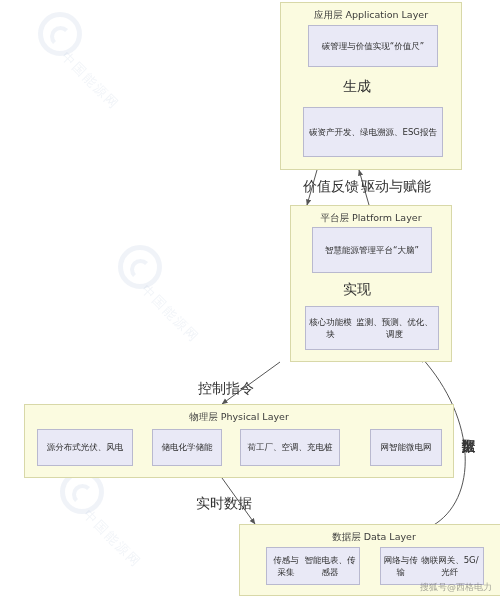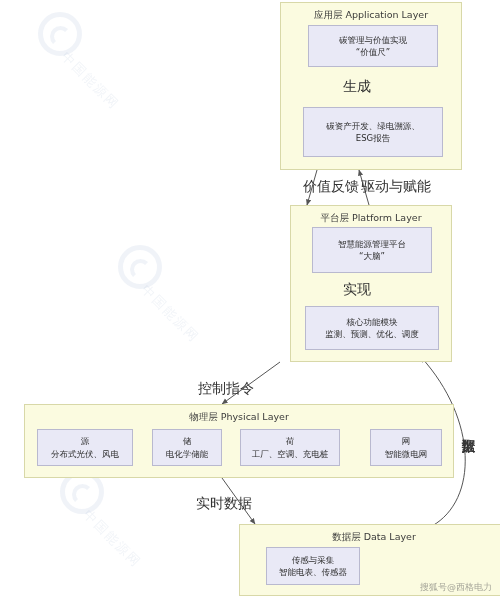--- a/index.html
+++ b/index.html
@@ -56,21 +56,21 @@
   }
   .layer-title .en{font-family:"DejaVu Sans","Liberation Sans",sans-serif;}
 
   
   .node{
     position:absolute;
     background:#e9e9f6;
     border:1px solid #b9b9cf;
     box-sizing:border-box;
     display:flex;
-    flex-direction:column;
+    flex-direction:row;
     align-items:center;
     justify-content:center;
     font-size:8.5px;
     line-height:1.45;
     color:#2e2e2e;
     text-align:center;
     padding:2px;
   }
   .node .l1{display:block;}
   .node .l2{display:block;}
@@ -199,17 +199,21 @@
 
   <div class="layer" style="left:222px;top:524px;width:270px;height:72px;">
     <div class="layer-title">
       <span>数据层</span>
       <span class="en">Data Layer</span>
     </div>
     <div class="node" style="left:26px;top:22px;width:94px;height:38px;">
       <span class="l1">传感与采集</span>
       <span class="l2">智能电表、传感器</span>
     </div>
+    <div class="node" style="left:140px;top:22px;width:104px;height:38px;">
+      <span class="l1">网络与传输</span>
+      <span class="l2">物联网关、5G/光纤</span>
+    </div>
   </div>
   <div class="elabel" style="left:196px;top:495px;">实时数据</div>
 
   <div class="credit">搜狐号@西格电力</div>
 </div>
 
 </body></html>

